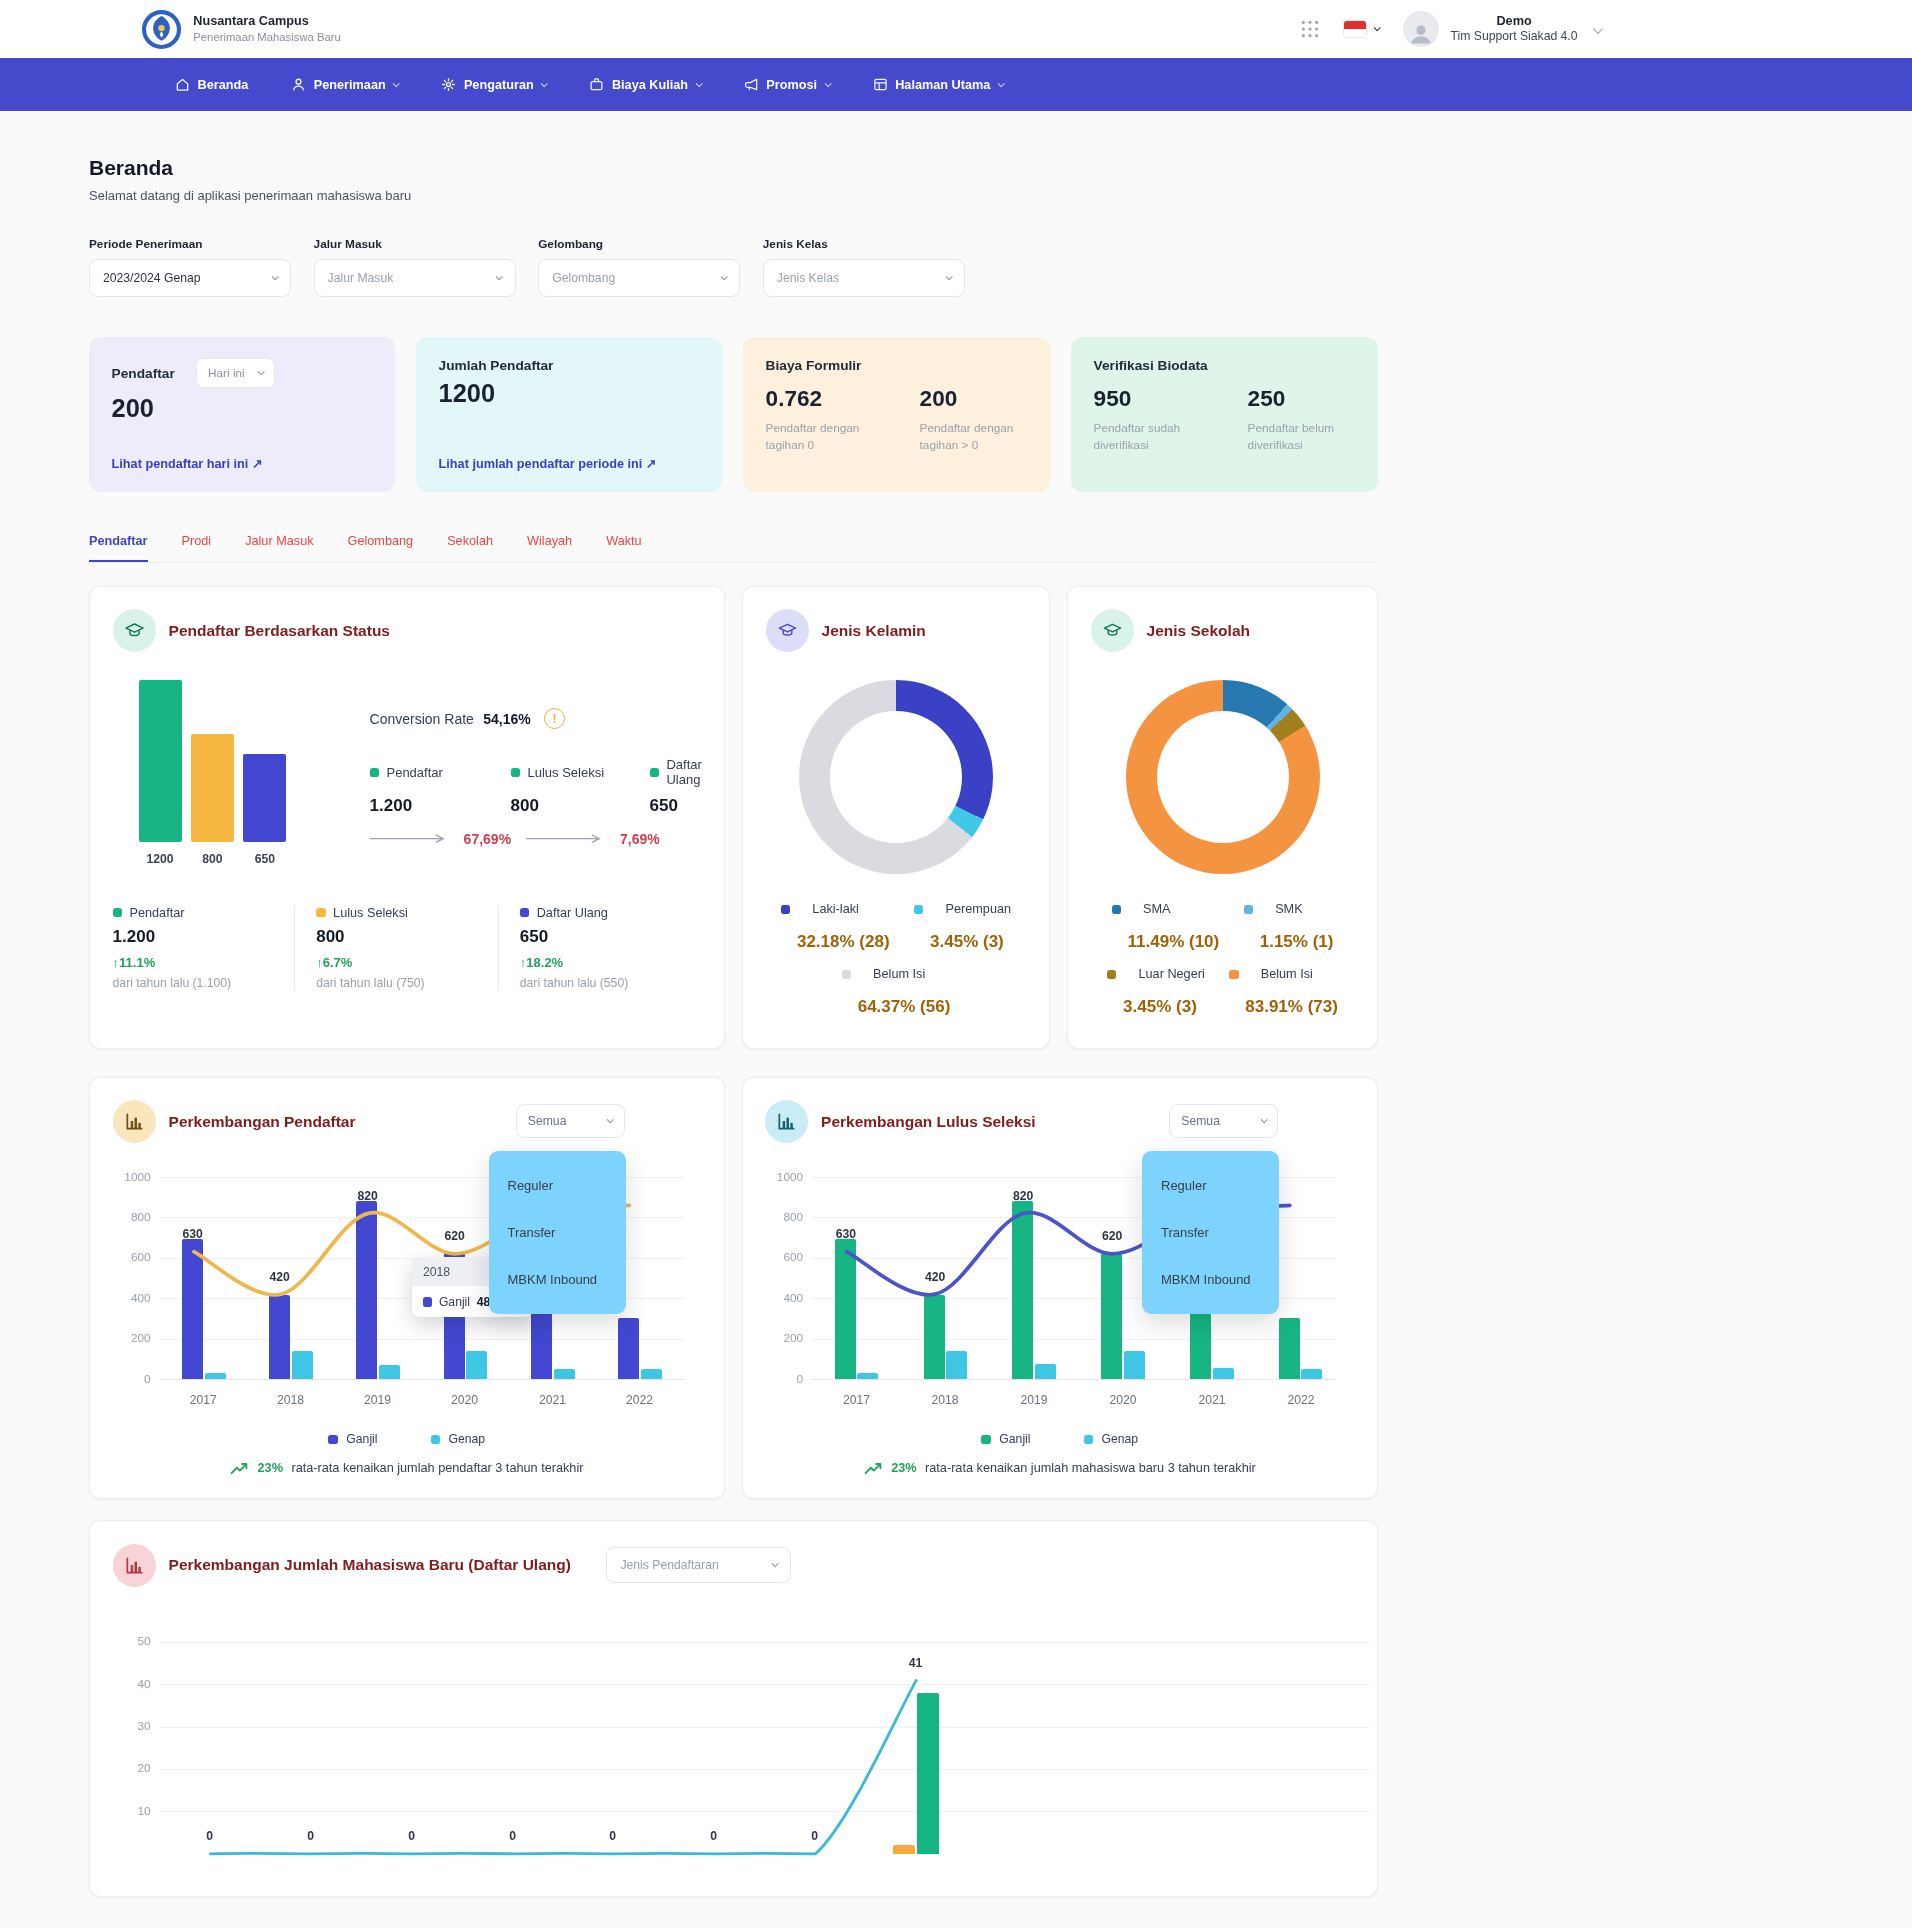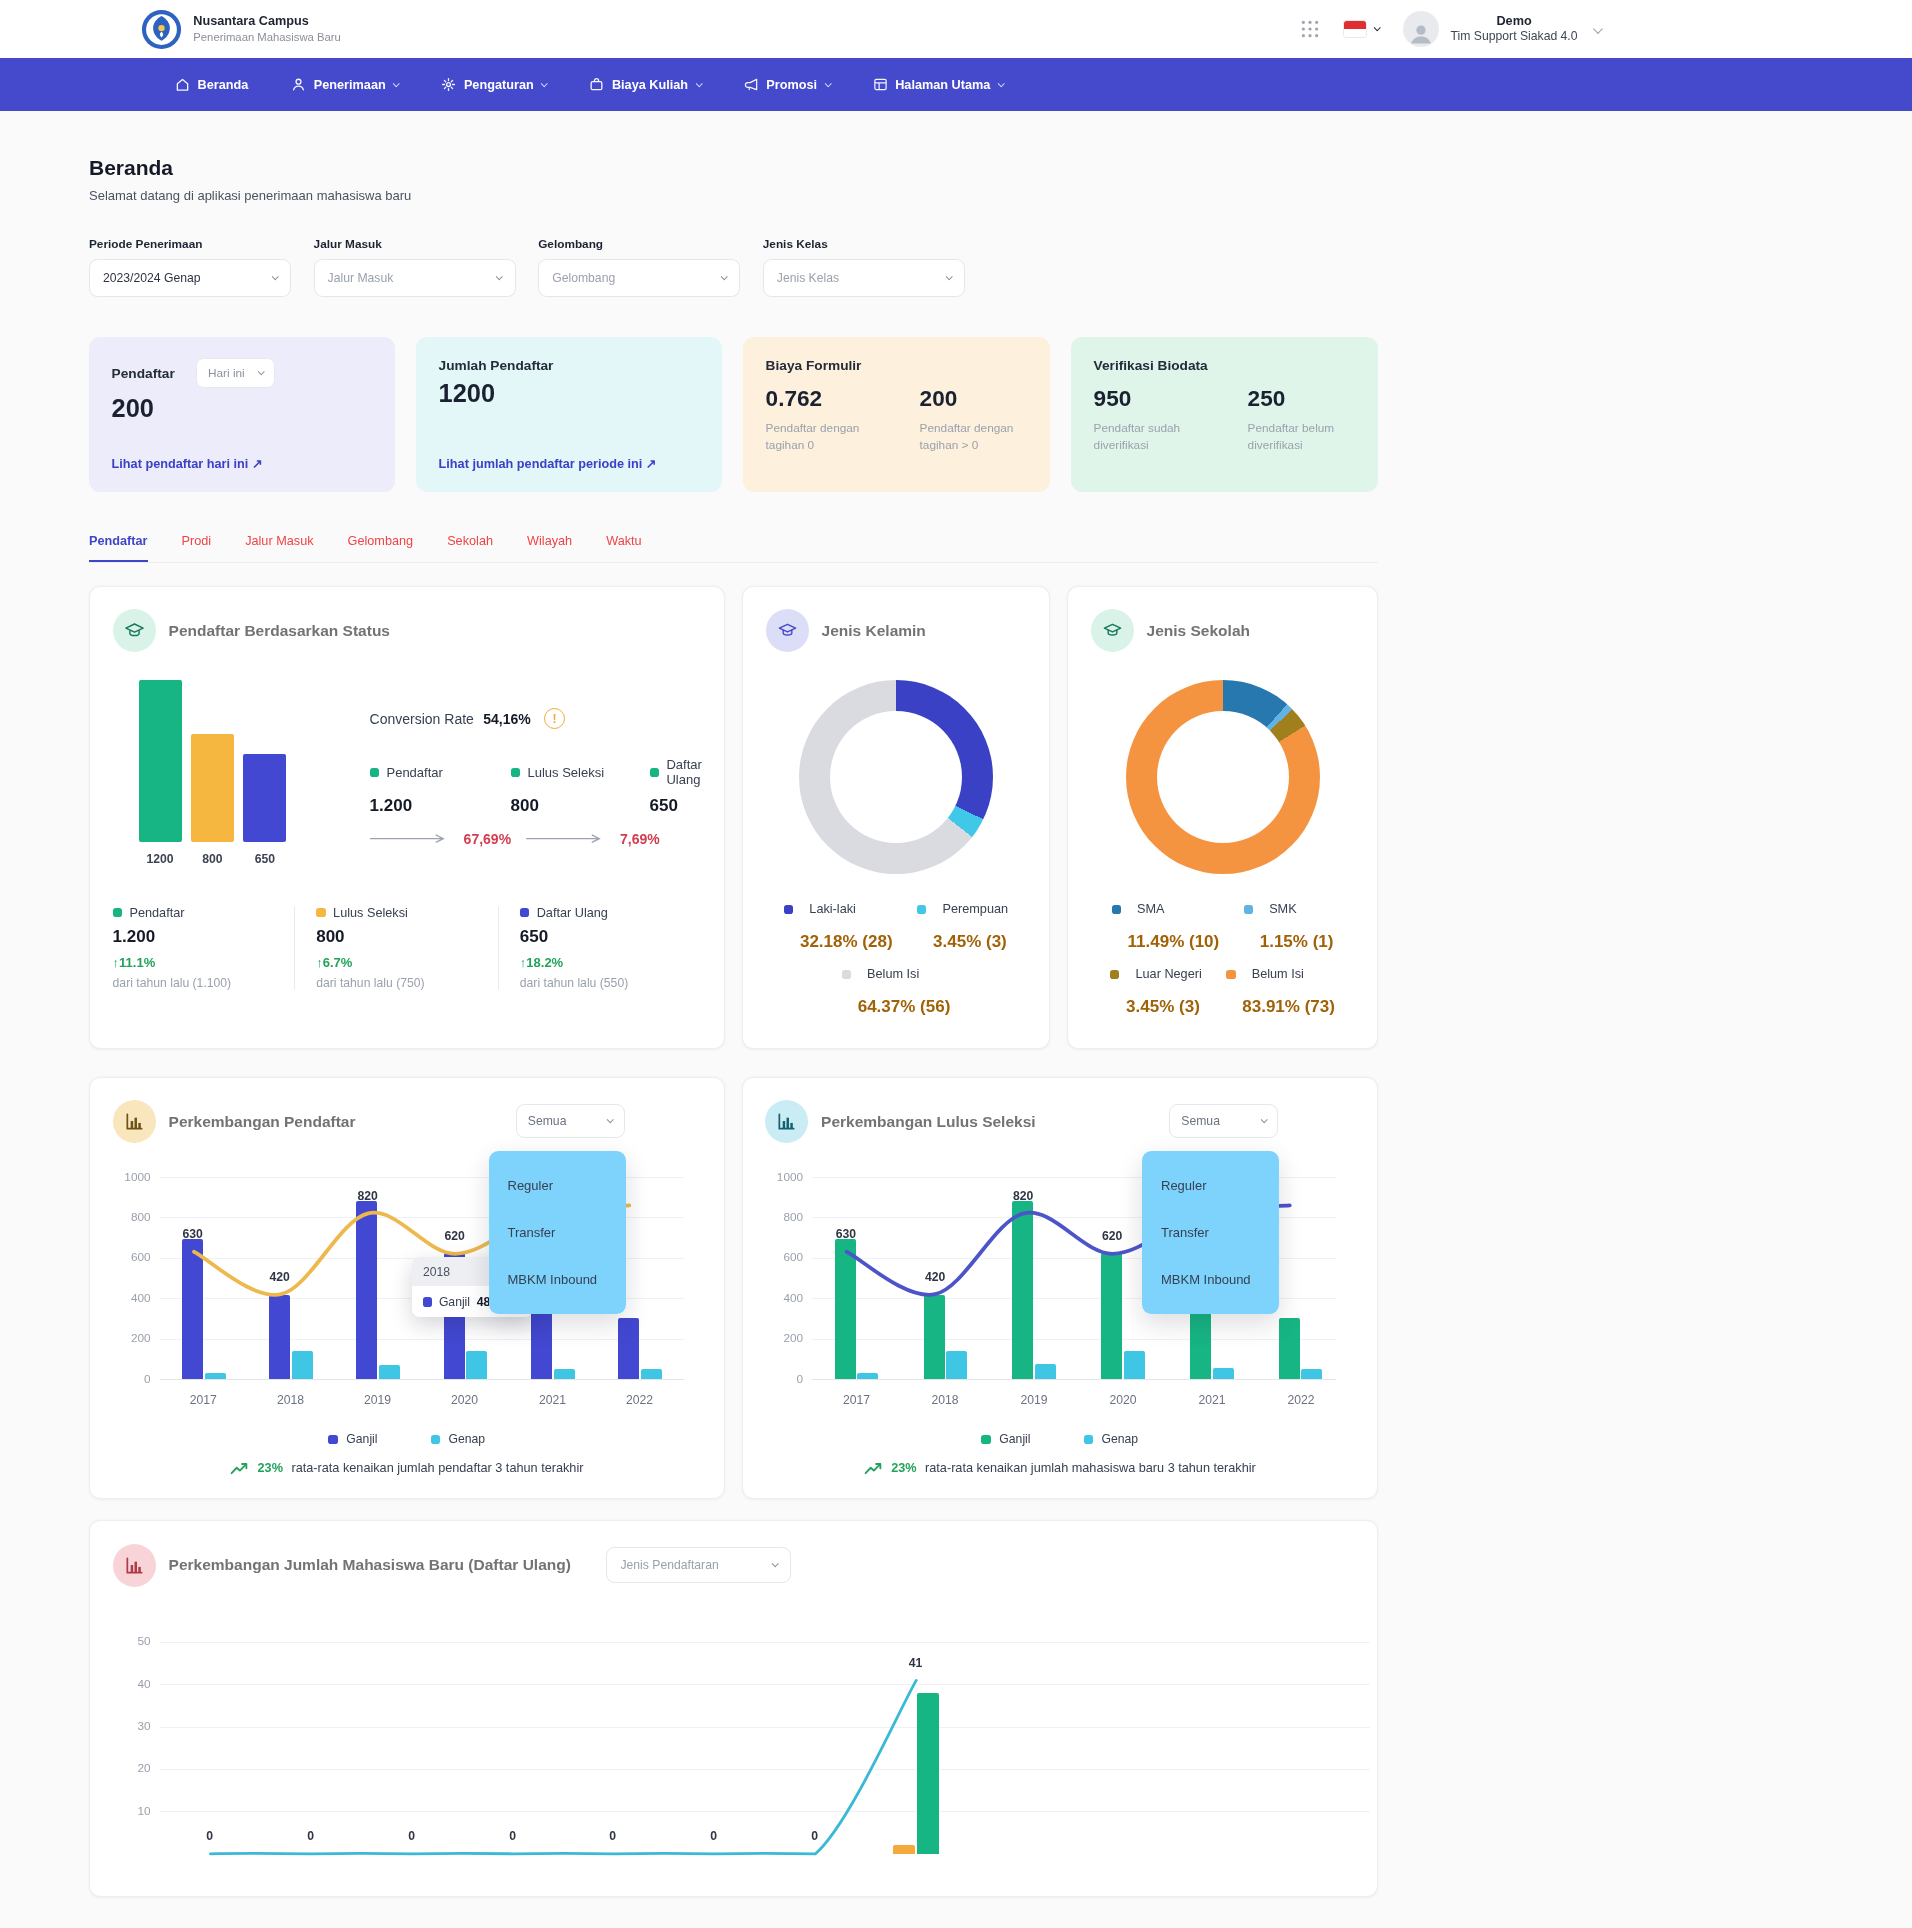--- a/index.html
+++ b/index.html
@@ -68,21 +68,21 @@
 
   
   .card{background:#fff;border:0.9px solid #edeef2;border-radius:11.3px;box-shadow:0 0.9px 2.8px rgba(16,24,40,.05);padding:22.6px;}
   .card-head{display:flex;align-items:center;gap:13px;}
   .icon-circle{width:43px;height:43px;border-radius:50%;display:flex;align-items:center;justify-content:center;flex:none;}
   .ic-mint{background:#d9f3e8;color:#19755c;}
   .ic-lav{background:#dcddf7;color:#4549cb;}
   .ic-amber{background:#f9e6bd;color:#6b5216;}
   .ic-cyan{background:#c9ecf5;color:#15616f;}
   .ic-pink{background:#f8d3d8;color:#b03a46;}
-  .card-title{font-size:15.5px;font-weight:700;color:#737373;}
+  .card-title{font-size:15.5px;font-weight:700;color:#7f1d1d;}
 
   .row1{display:flex;gap:17px;margin-top:22.6px;}
   .row2{display:flex;gap:17px;margin-top:28px;}
   .row3{margin-top:21px;}
 
   
   .status-card{width:636px;height:463px;}
   .status-body{display:flex;margin-top:28px;}
   .mini-chart-block{width:217px;flex:none;padding-left:26px;}
   .mini-bars{display:flex;align-items:flex-end;gap:9.4px;height:162px;}
@@ -110,21 +110,21 @@
   .sf-note{font-size:12.2px;color:#9aa1ad;margin-top:6.6px;}
 
   
   .donut-card{height:463px;}
   .gender-card{width:308px;}
   .school-card{width:311px;}
   .donut{width:194px;height:194px;border-radius:50%;margin:28px auto 0;position:relative;}
   .donut::after{content:"";position:absolute;inset:31px;background:#fff;border-radius:50%;}
   .dlegend{display:flex;flex-wrap:wrap;justify-content:center;column-gap:24.5px;row-gap:15px;margin-top:28px;}
   .dl-item{min-width:73px;}
-  .dl-top{display:flex;align-items:center;gap:16px;font-size:12.7px;color:#374151;}
+  .dl-top{display:flex;align-items:center;gap:22px;font-size:12.7px;color:#374151;}
   .dl-val{font-size:17px;font-weight:700;color:#a16207;margin-top:16px;margin-left:16px;}
 
   
   .trend-card{position:relative;}
   .trend-left{width:636px;}
   .trend-right{width:637px;}
   .trend-head{display:flex;align-items:center;gap:13px;}
   .trend-select{position:absolute;top:26px;right:99px;width:109px;height:34px;border:0.9px solid #e4e6ea;border-radius:8.5px;background:#fff;display:flex;align-items:center;justify-content:space-between;padding:0 11.3px;font-size:12.2px;color:#6b7280;cursor:pointer;z-index:6;}
   .trend-select .chev{color:#858c99;}
   .menu{position:absolute;top:73px;right:98px;width:137px;background:#7dd3fc;border-radius:9.4px;box-shadow:0 9.4px 26px rgba(15,23,42,.14);padding:11.3px 0;z-index:10;}

